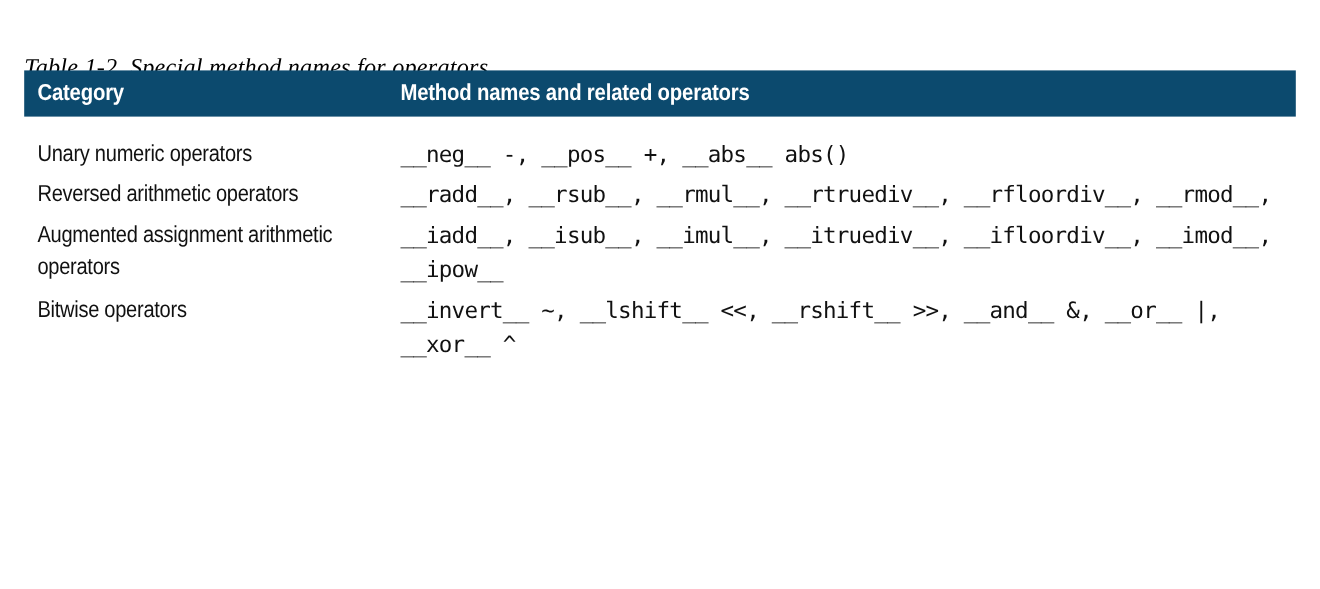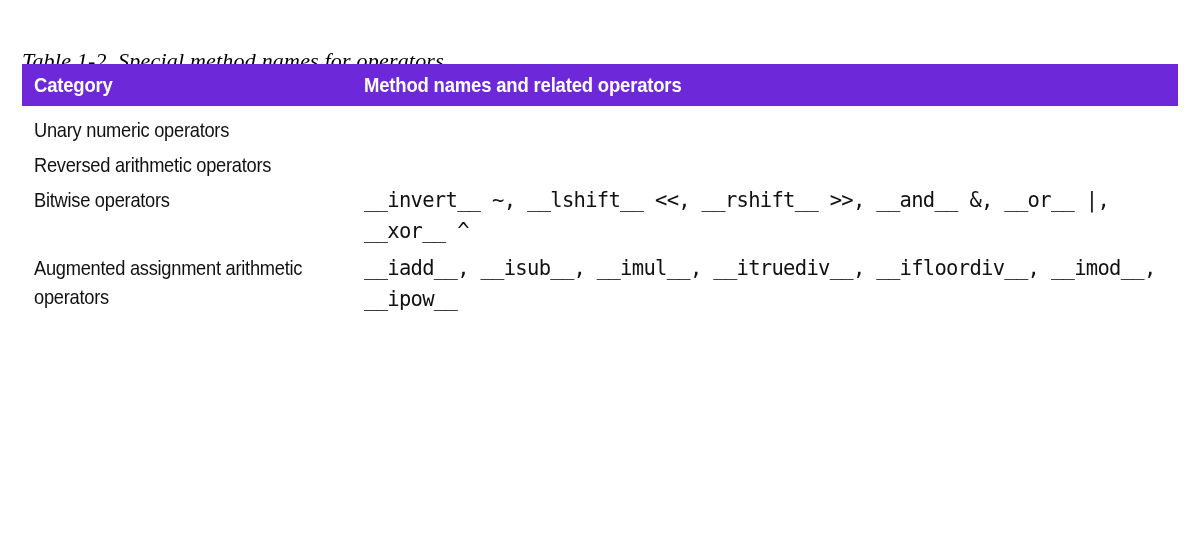--- a/index.html
+++ b/index.html
@@ -41,21 +41,21 @@
 
   
   .table {
     position: absolute;
     left: 22px;
     top: 64px;
     width: 1156px;
   }
 
   .thead {
-    background: #6d28d9;
+    background: #0c4a6e;
     height: 42px;
     display: flex;
     align-items: center;
     box-sizing: border-box;
     padding: 0 0 0 12px;
     justify-content: space-between;
   }
 
   .th {
     color: #ffffff;
@@ -64,21 +64,21 @@
     font-size: 21px;
     line-height: 22px;
     letter-spacing: -0.2px;
     transform: scaleX(0.88);
     transform-origin: left center;
     white-space: nowrap;
   }
   .th-category { width: 330px; flex: 0 0 330px; }
   .th-methods  { flex: 1 1 auto; }
 
-  .tbody { padding-top: 6px; }
+  .tbody { padding-top: 16px; }
 
   .row {
     display: flex;
     align-items: flex-start;
     padding: 3px 0 3px 12px;
     box-sizing: border-box;
   }
 
   .cell-category {
     width: 330px;
@@ -124,30 +124,31 @@
   <div class="table">
 
     <div class="thead">
       <div class="th th-category">Category</div>
       <div class="th th-methods">Method names and related operators</div>
     </div>
 
     <div class="tbody">
         <div class="row">
           <div class="cell-category">Unary numeric operators</div>
+          <div class="cell-methods"><span class="mline">__neg__ -, __pos__ +, __abs__ abs()</span></div>
         </div>
         <div class="row">
           <div class="cell-category">Reversed arithmetic operators</div>
-          <div class="cell-methods"></div>
+          <div class="cell-methods"><span class="mline">__radd__, __rsub__, __rmul__, __rtruediv__, __rfloordiv__, __rmod__,</span></div>
+        </div>
+        <div class="row">
+          <div class="cell-category">Augmented assignment arithmetic operators</div>
+          <div class="cell-methods"><span class="mline">__iadd__, __isub__, __imul__, __itruediv__, __ifloordiv__, __imod__,</span><span class="mline">__ipow__</span></div>
         </div>
         <div class="row">
           <div class="cell-category">Bitwise operators</div>
           <div class="cell-methods"><span class="mline">__invert__ ~, __lshift__ &lt;&lt;, __rshift__ &gt;&gt;, __and__ &amp;, __or__ |,</span><span class="mline">__xor__ ^</span></div>
-        </div>
-        <div class="row">
-          <div class="cell-category">Augmented assignment arithmetic operators</div>
-          <div class="cell-methods"><span class="mline">__iadd__, __isub__, __imul__, __itruediv__, __ifloordiv__, __imod__,</span><span class="mline">__ipow__</span></div>
         </div>
       </div>
 
   </div>
 
 </div>
 
 </body></html>

